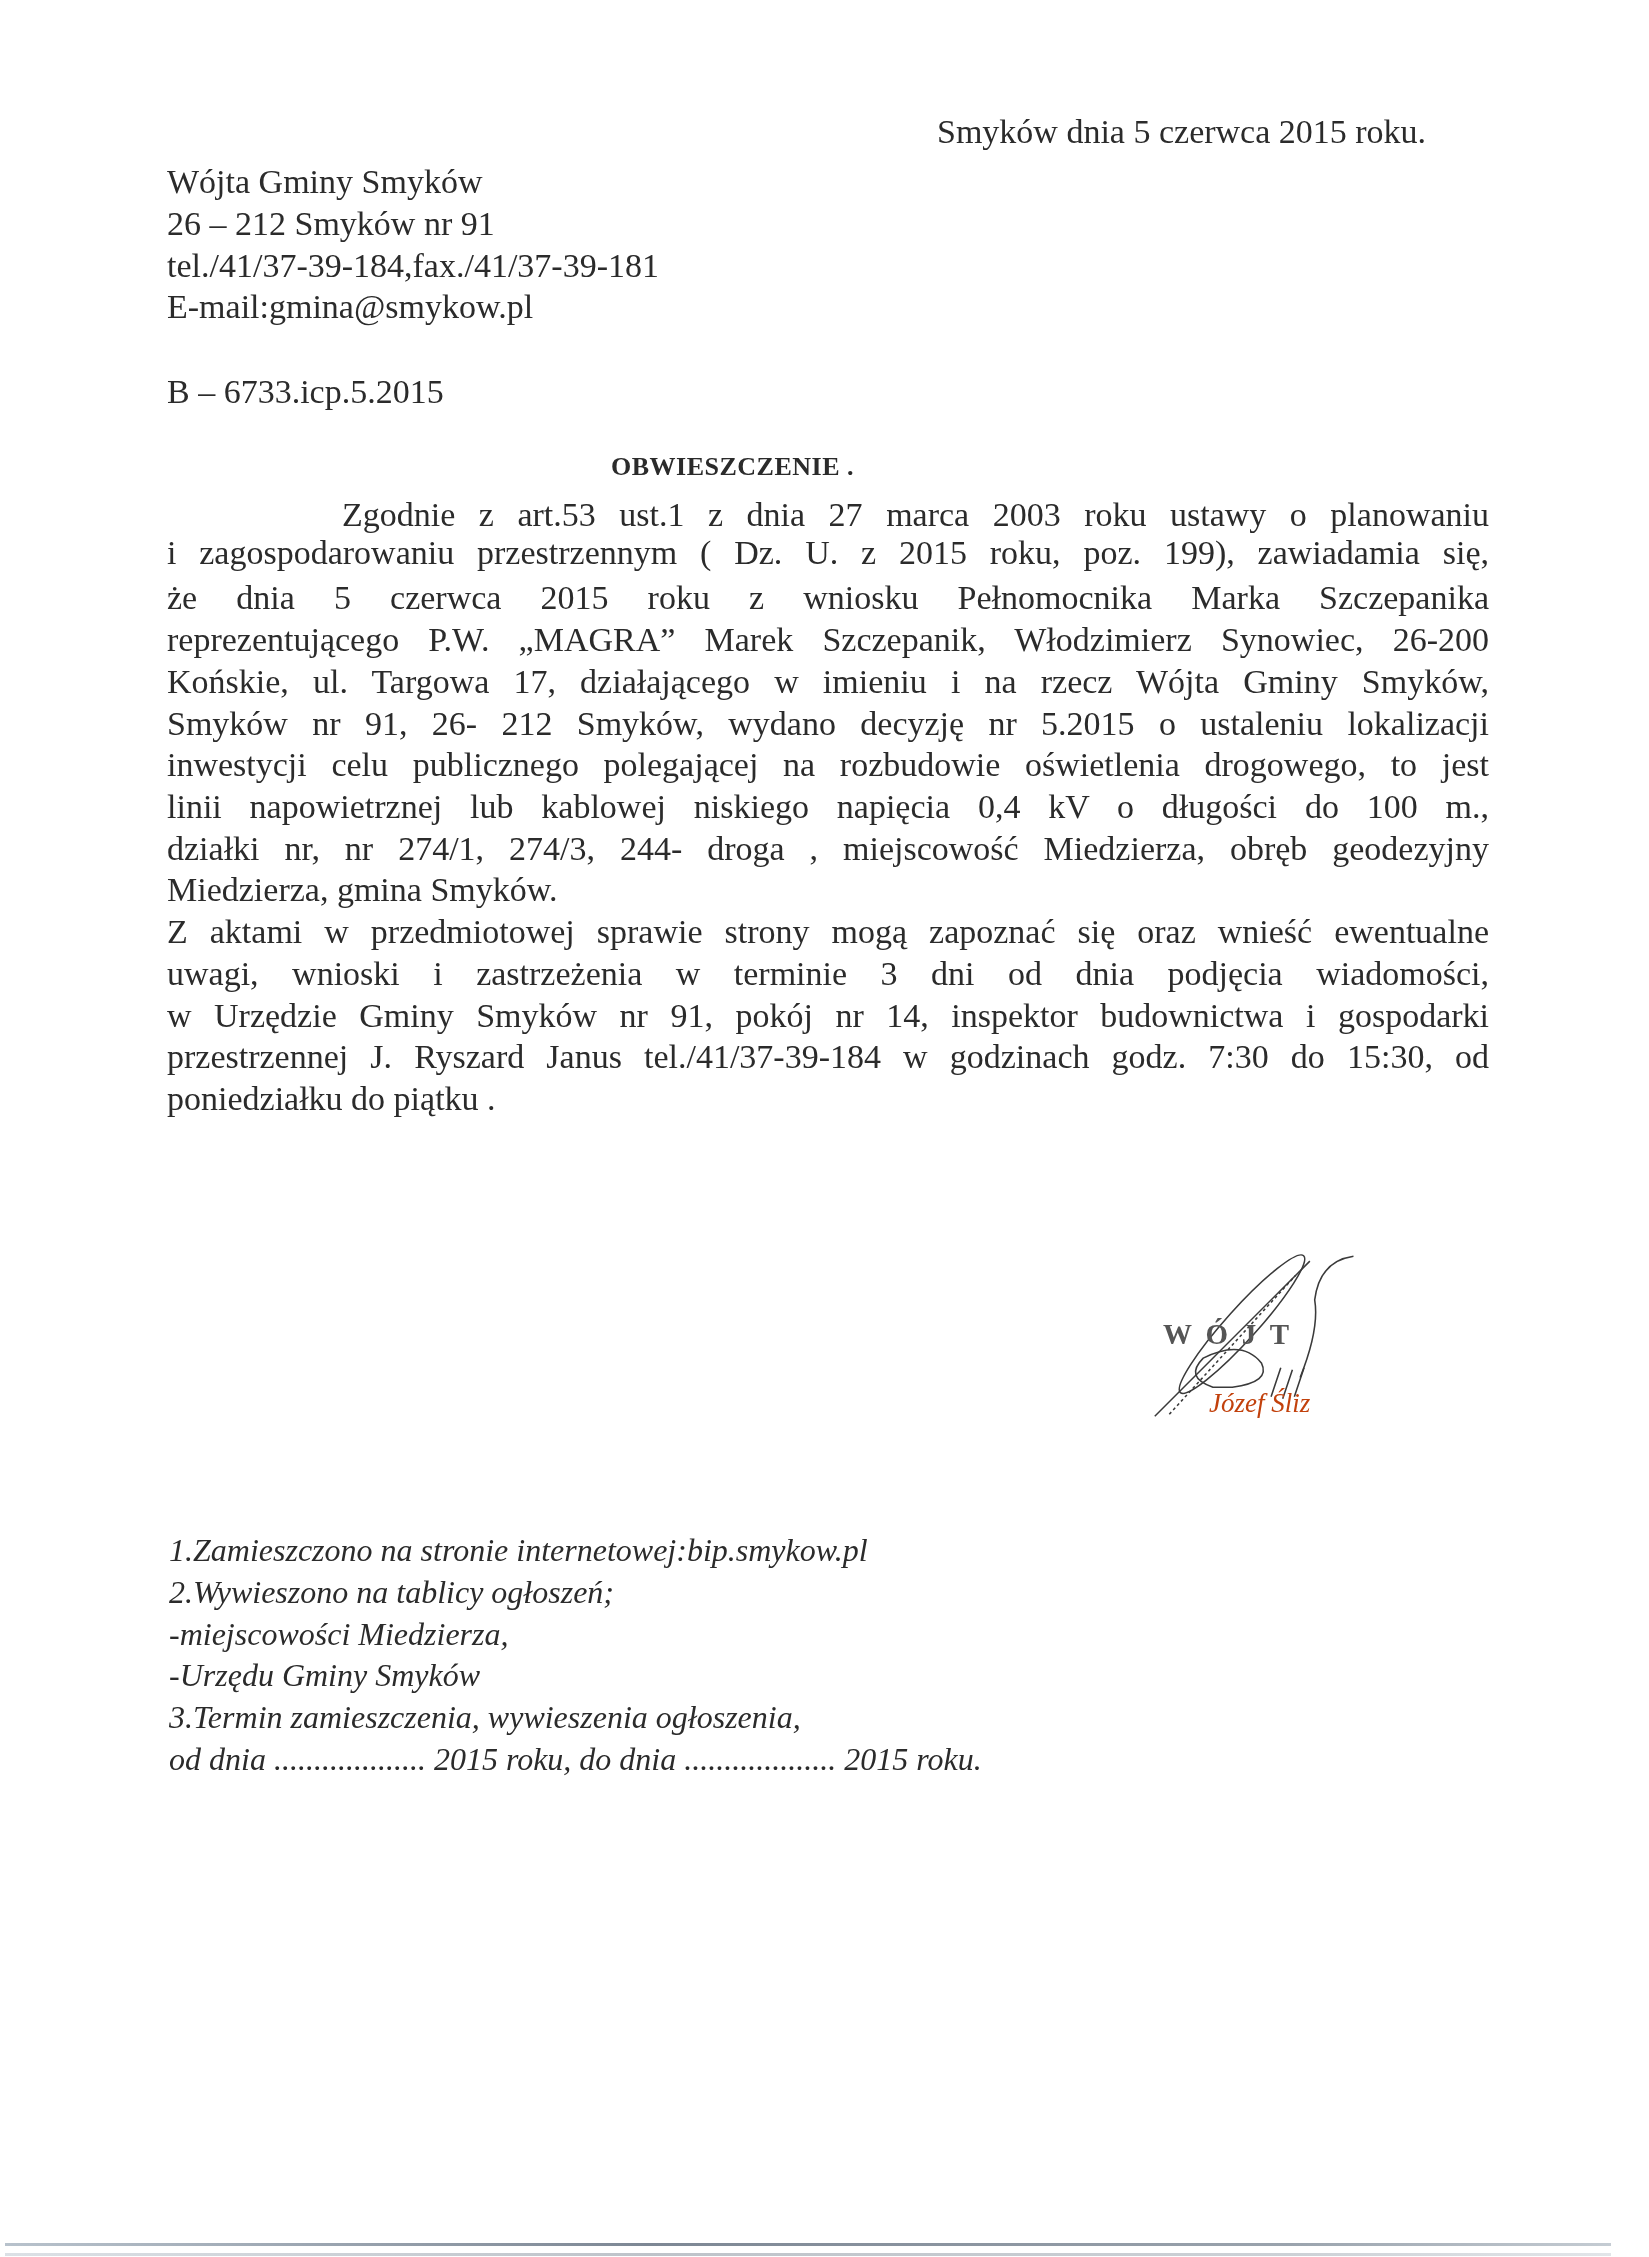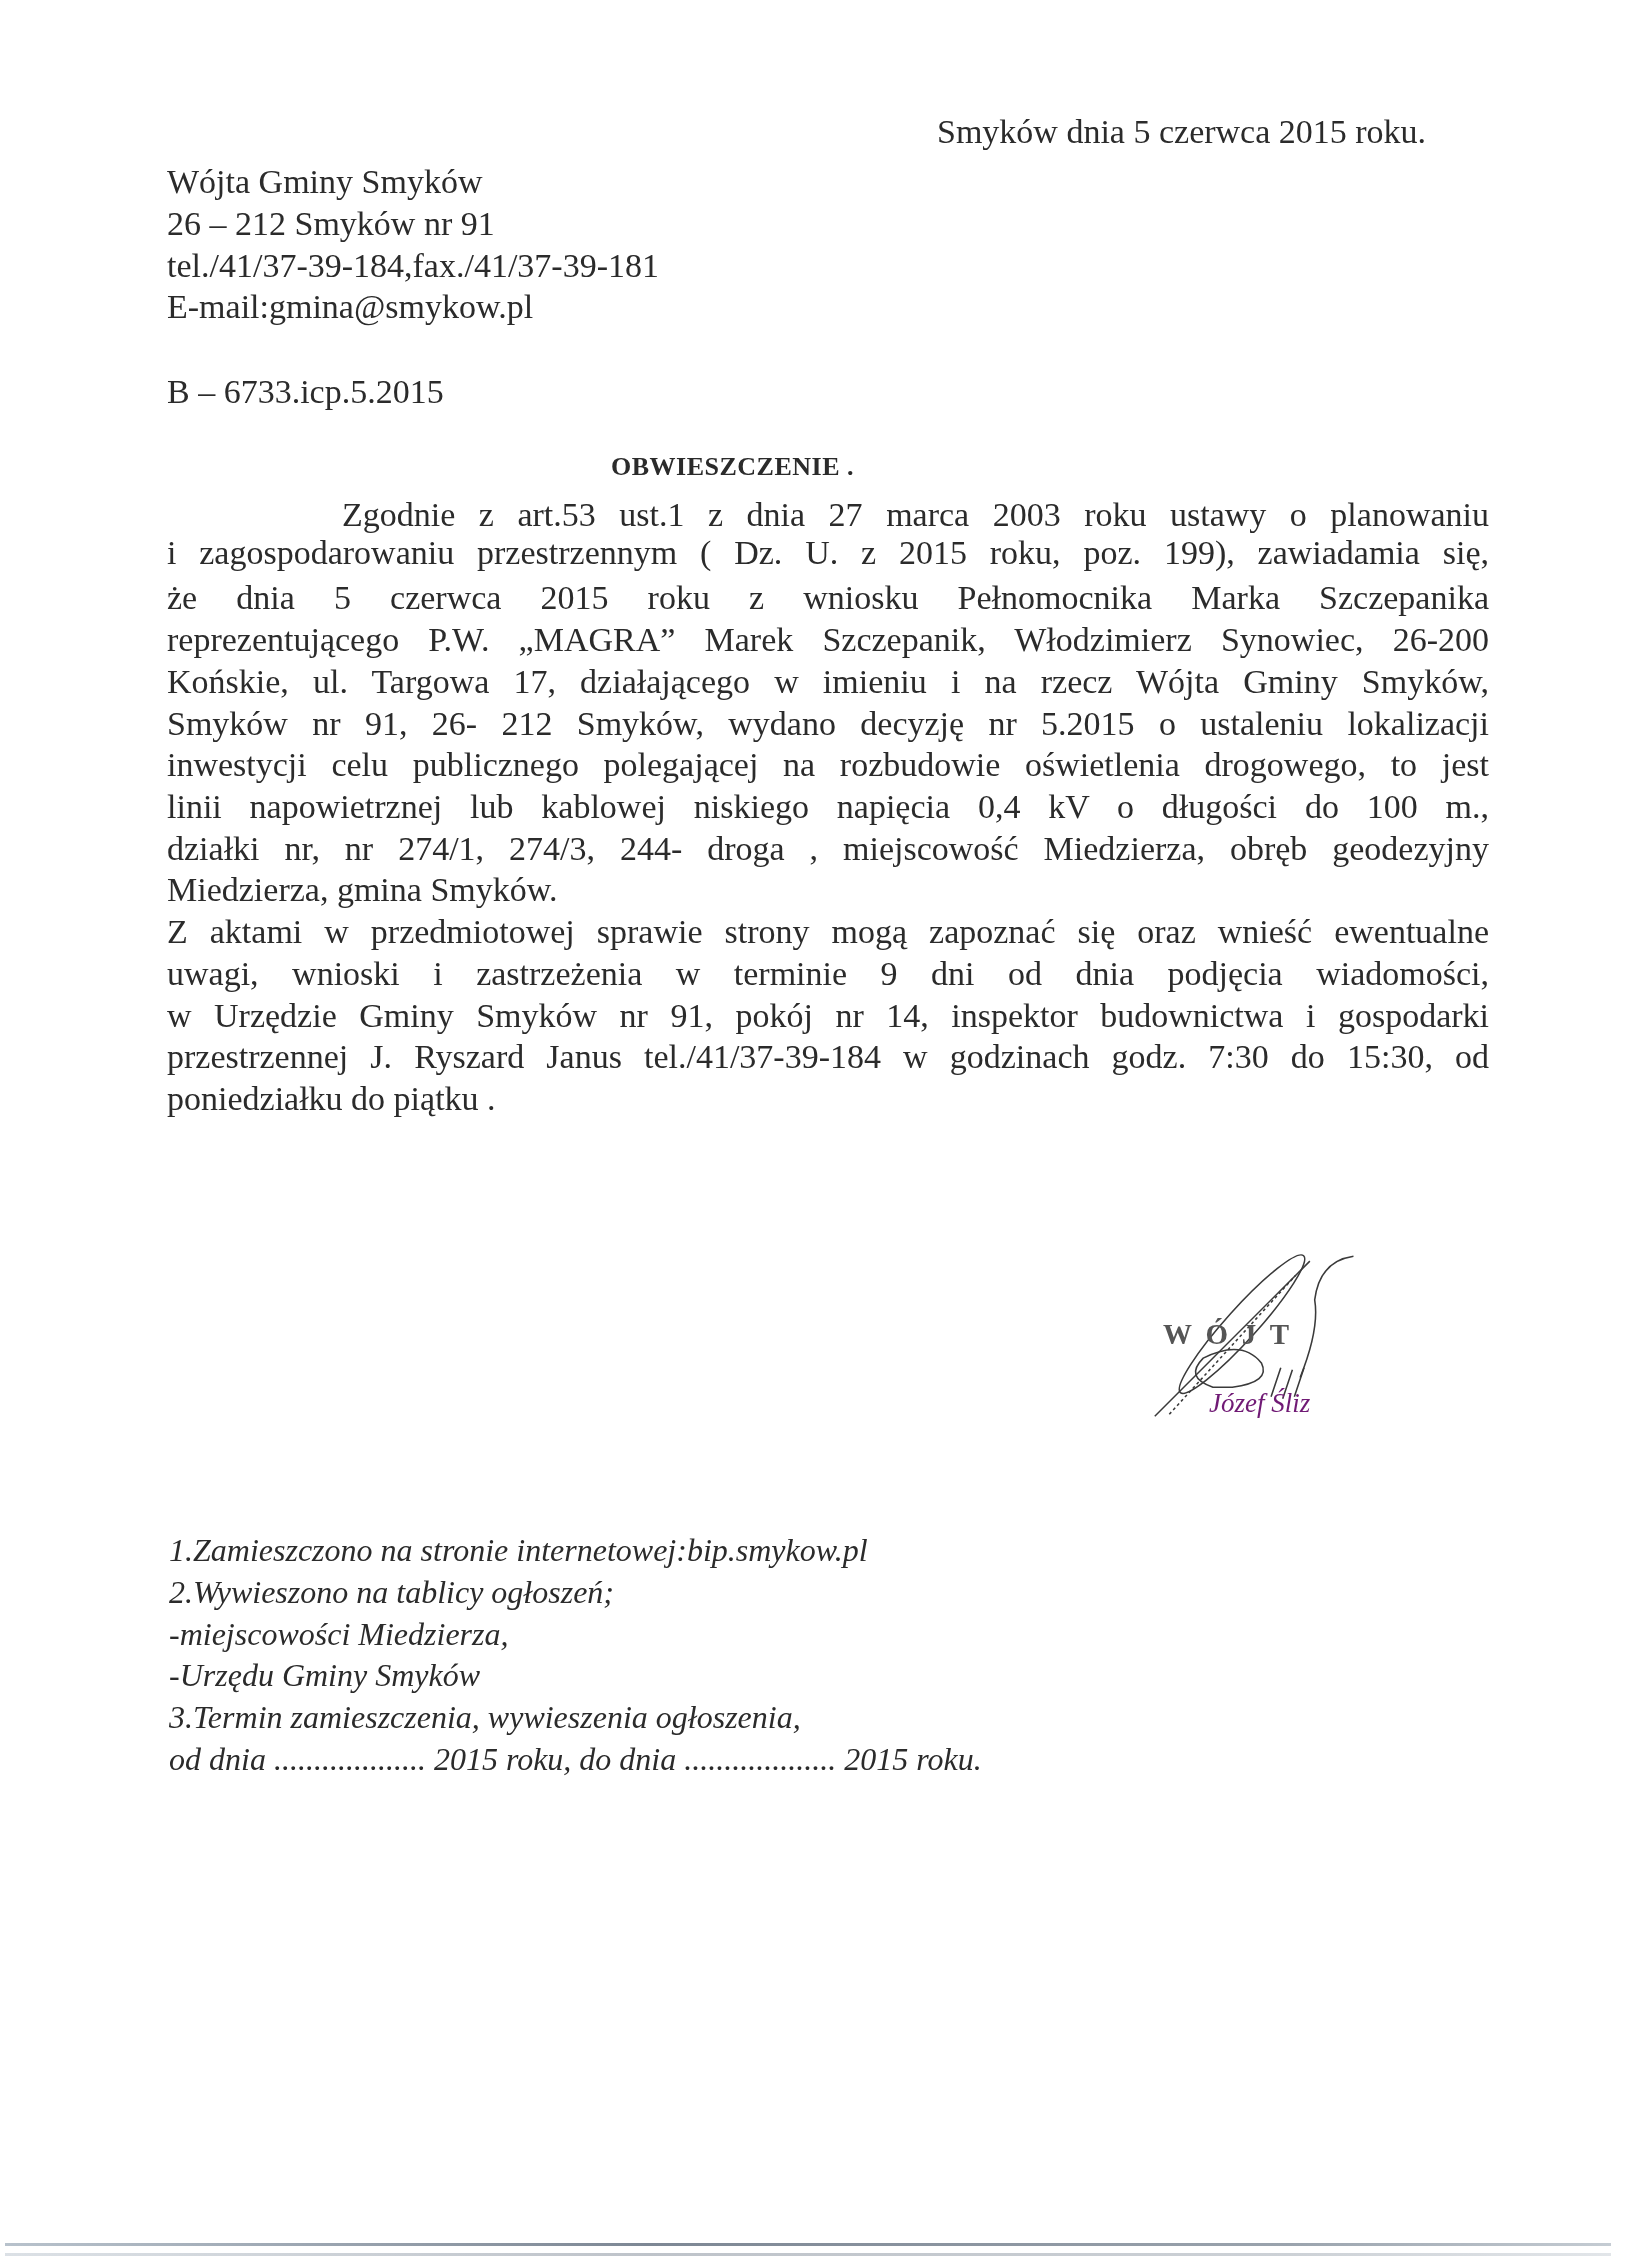--- a/index.html
+++ b/index.html
@@ -33,41 +33,41 @@
 <div class="line just" style="top:532px;">i zagospodarowaniu przestrzennym ( Dz. U. z 2015 roku, poz. 199), zawiadamia  się,</div>
 <div class="line just" style="top:577px;">że dnia 5 czerwca 2015 roku z wniosku Pełnomocnika Marka Szczepanika</div>
 <div class="line just" style="top:619px;">reprezentującego P.W. „MAGRA” Marek Szczepanik, Włodzimierz Synowiec, 26-200</div>
 <div class="line just" style="top:661px;">Końskie, ul. Targowa 17, działającego w imieniu i na rzecz Wójta Gminy Smyków,</div>
 <div class="line just" style="top:703px;">Smyków nr 91, 26- 212 Smyków, wydano decyzję nr 5.2015 o ustaleniu lokalizacji</div>
 <div class="line just" style="top:744px;">inwestycji celu publicznego polegającej na rozbudowie  oświetlenia drogowego, to jest</div>
 <div class="line just" style="top:786px;">linii napowietrznej lub kablowej niskiego napięcia 0,4 kV o długości do 100  m.,</div>
 <div class="line just" style="top:828px;">działki nr, nr 274/1, 274/3, 244- droga , miejscowość Miedzierza, obręb geodezyjny</div>
 <div class="line" style="top:869px;">Miedzierza,  gmina Smyków.</div>
 <div class="line just" style="top:911px;">Z aktami w przedmiotowej sprawie strony mogą zapoznać się oraz wnieść ewentualne</div>
-<div class="line just" style="top:953px;">uwagi, wnioski i zastrzeżenia w terminie 9 dni od dnia podjęcia wiadomości,</div>
+<div class="line just" style="top:953px;">uwagi, wnioski i zastrzeżenia w terminie 3 dni od dnia podjęcia wiadomości,</div>
 <div class="line just" style="top:995px;">w Urzędzie Gminy Smyków nr 91, pokój nr 14, inspektor budownictwa i gospodarki</div>
 <div class="line just" style="top:1036px;">przestrzennej J. Ryszard Janus tel./41/37-39-184 w godzinach godz. 7:30 do 15:30, od</div>
 <div class="line" style="top:1078px;">poniedziałku do piątku .</div>
 
 <div class="abs sig">
   <svg width="252" height="194" viewBox="0 0 260 200">
     <g fill="none" stroke="#3a3a3a" stroke-width="1.6">
       <path d="M40 190 L200 30"></path>
       <path d="M55 188 L185 45" stroke-dasharray="3 3"></path>
       <ellipse cx="130" cy="95" rx="95" ry="16" transform="rotate(-48 130 95)"></ellipse>
       <path d="M100 160 q-30 -10 -10 -30 q40 -20 60 5 q10 20 -30 25 z"></path>
       <path d="M160 170 l10 -30 M172 172 l10 -30 M184 170 l10 -30"></path>
       <path d="M190 150 q20 -50 15 -80 q5 -40 40 -45"></path>
     </g>
     <text x="48" y="118" font-family="'Liberation Serif', serif" font-size="30" font-weight="bold" fill="#555"></text>
     <text x="96" y="190" font-family="'Liberation Serif', serif" font-size="28" font-style="italic" fill="#333"></text>
   </svg>
 </div>
 <div class="abs" style="left:1163px; top:1318px; font-size:29px; font-weight:bold; color:#555; letter-spacing:13.6px;">WÓJT</div>
-<div class="abs" style="left:1209px; top:1388px; font-size:27px; font-style:italic; color:#701a75;">Józef Śliz</div>
+<div class="abs" style="left:1209px; top:1388px; font-size:27px; font-style:italic; color:#c2410c;">Józef Śliz</div>
 
 <div class="abs foot" style="top:1529px;">1.Zamieszczono na stronie internetowej:bip.smykow.pl</div>
 <div class="abs foot" style="top:1571px;">2.Wywieszono na tablicy ogłoszeń;</div>
 <div class="abs foot" style="top:1613px;">-miejscowości Miedzierza,</div>
 <div class="abs foot" style="top:1654px;">-Urzędu Gminy Smyków</div>
 <div class="abs foot" style="top:1696px;">3.Termin zamieszczenia, wywieszenia ogłoszenia,</div>
 <div class="abs foot" style="top:1738px;">od dnia ................... 2015 roku, do dnia ................... 2015 roku.</div>
 
 <div class="abs scanline" style="top:2243px;"></div>
 <div class="abs scanline" style="top:2253px; opacity:0.5;"></div>

